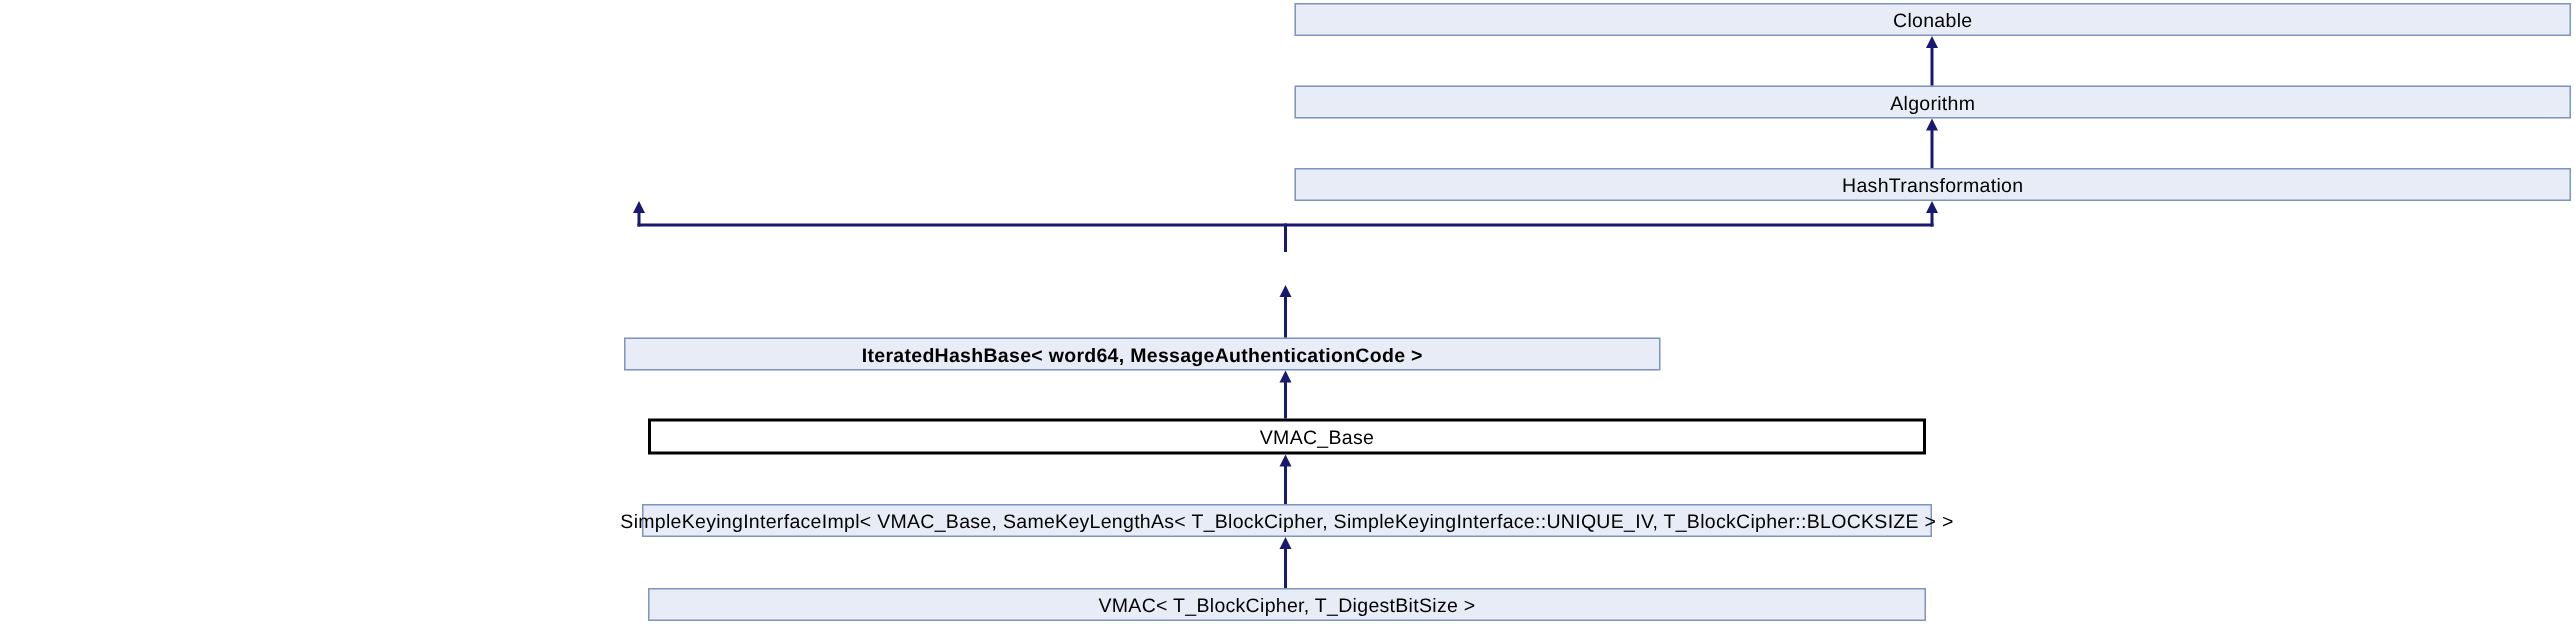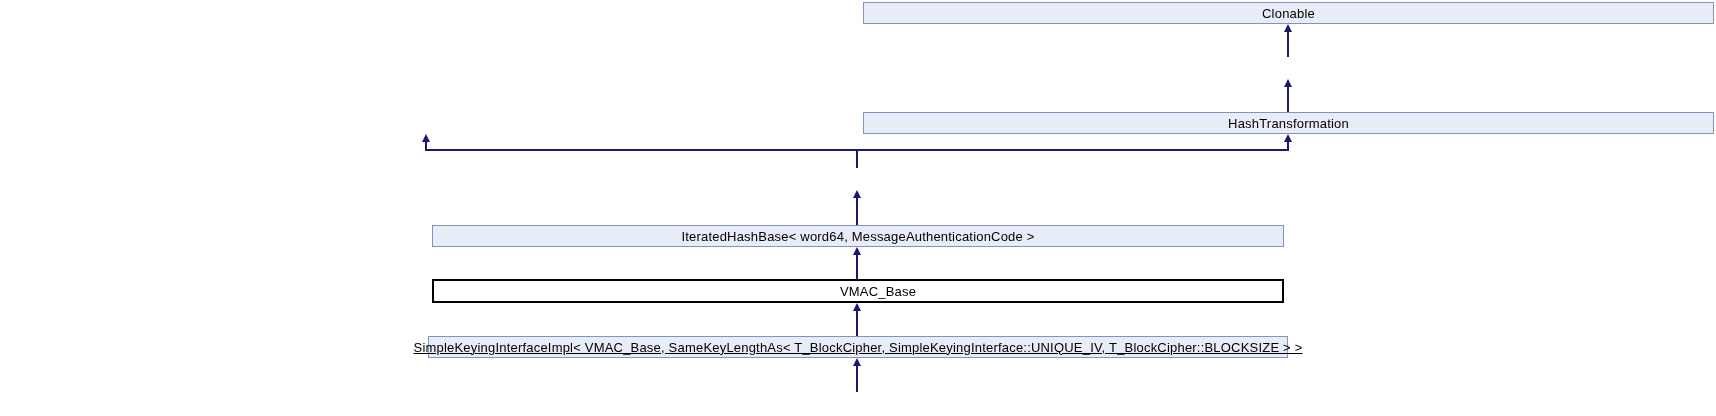--- a/index.html
+++ b/index.html
@@ -49,39 +49,45 @@
 </style>
 </head>
 <body>
 
 <div class="diagram">
 
   <div class="node" style="left:863px;top:2px;width:851px;height:22px;">
     <span class="node-label">Clonable</span>
   </div>
 
+  <div class="node" style="left:863px;top:57px;width:851px;height:22px;">
+    <span class="node-label">Algorithm</span>
+  </div>
 
 
   <div class="node" style="left:863px;top:112px;width:851px;height:22px;text-align:right;">
     <span class="node-label">HashTransformation</span>
   </div>
 
 
-  <div class="node" style="left:432px;top:225px;width:852px;height:22px;">
+  <div class="node" style="left:416px;top:225px;width:691px;height:22px;font-weight:bold;">
     <span class="node-label">IteratedHashBase&lt; word64, MessageAuthenticationCode &gt;</span>
   </div>
 
   <div class="node focus" style="left:432px;top:279px;width:852px;height:24px;padding-left:40px;">
     <span class="node-label">VMAC_Base</span>
   </div>
 
-  <div class="node" style="left:428px;top:336px;width:860px;height:22px;text-decoration:underline;">
+  <div class="node" style="left:428px;top:336px;width:860px;height:22px;">
     <span class="node-label">SimpleKeyingInterfaceImpl&lt; VMAC_Base, SameKeyLengthAs&lt; T_BlockCipher, SimpleKeyingInterface::UNIQUE_IV, T_BlockCipher::BLOCKSIZE &gt; &gt;</span>
   </div>
 
+  <div class="node" style="left:432px;top:392px;width:852px;height:22px;">
+    <span class="node-label">VMAC&lt; T_BlockCipher, T_DigestBitSize &gt;</span>
+  </div>
 
   <div class="arrow-up" style="left:1284px;top:24px;"></div>
   <div class="edge-v" style="left:1287px;top:31px;height:26px;"></div>
 
   <div class="arrow-up" style="left:1284px;top:79px;"></div>
   <div class="edge-v" style="left:1287px;top:86px;height:26px;"></div>
 
   <div class="arrow-up" style="left:422px;top:134px;"></div>
   <div class="edge-v" style="left:425px;top:141px;height:10px;"></div>
   <div class="arrow-up" style="left:1284px;top:134px;"></div>

